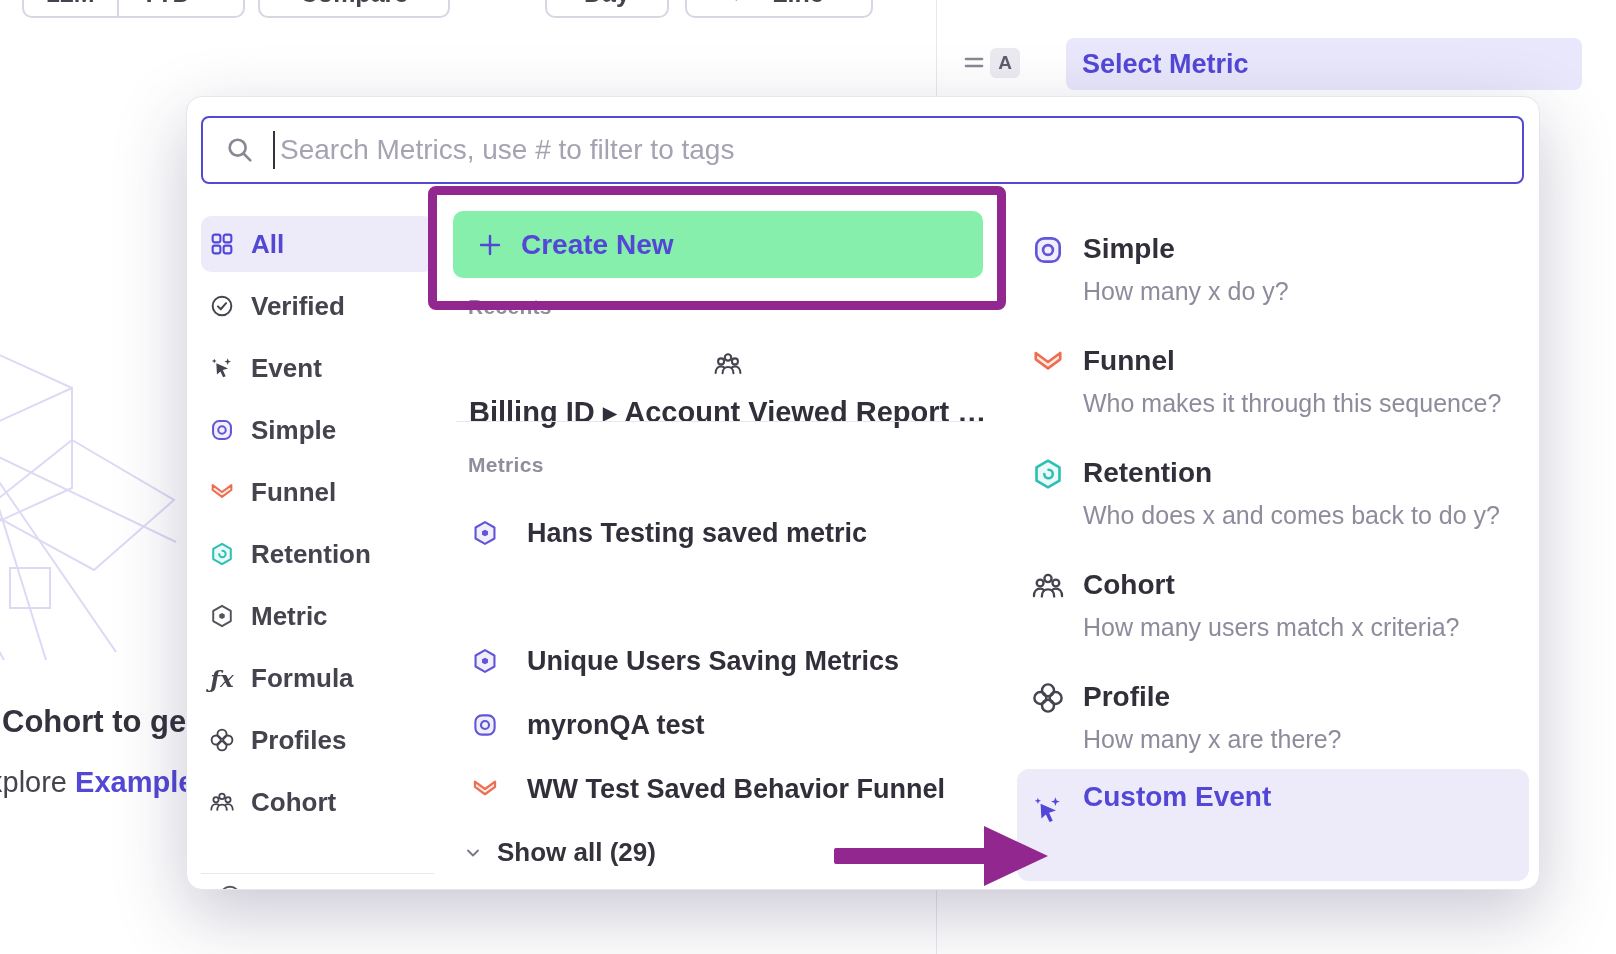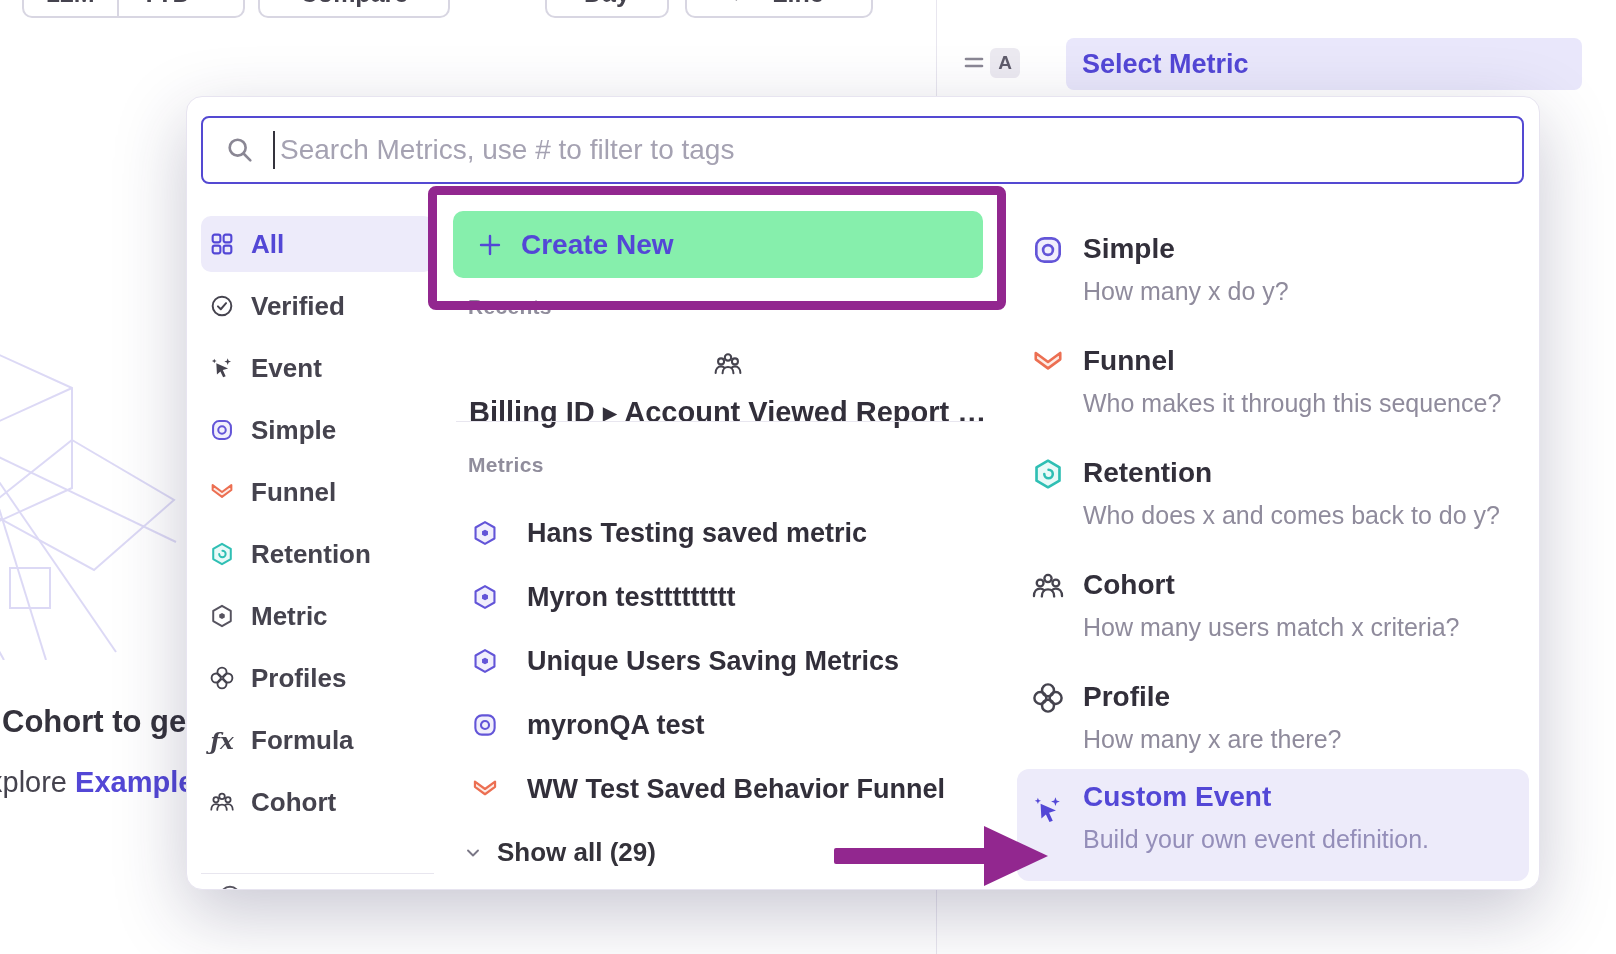--- a/index.html
+++ b/index.html
@@ -230,35 +230,35 @@
       <div class="sb-item">
         <span class="icon">
           <svg width="26" height="26" viewBox="0 0 32 32">
               <path d="M16 3.5 L26.8 9.7 L26.8 22.3 L16 28.5 L5.2 22.3 L5.2 9.7 Z" fill="none" stroke="#56535f" stroke-width="2.4" stroke-linejoin="round"></path>
               <path d="M16 12.2 L19.4 14.1 L19.4 17.9 L16 19.8 L12.6 17.9 L12.6 14.1 Z" fill="#56535f"></path>
             </svg>
         </span>
         <span>Metric</span>
       </div>
       <div class="sb-item">
+        <span class="icon icon-fx">ƒx</span>
+        <span>Formula</span>
+      </div>
+      <div class="sb-item">
         <span class="icon">
           <svg width="26" height="26" viewBox="0 0 32 32">
               <g fill="none" stroke="#45434e" stroke-width="2.3">
                 <circle cx="16" cy="8.8" r="5.6"></circle>
                 <circle cx="23.2" cy="16" r="5.6"></circle>
                 <circle cx="16" cy="23.2" r="5.6"></circle>
                 <circle cx="8.8" cy="16" r="5.6"></circle>
               </g>
             </svg>
         </span>
         <span>Profiles</span>
-      </div>
-      <div class="sb-item">
-        <span class="icon icon-fx">ƒx</span>
-        <span>Formula</span>
       </div>
       <div class="sb-item">
         <span class="icon">
           <svg width="26" height="26" viewBox="0 0 32 32">
               <g fill="none" stroke="#45434e" stroke-width="2.2" stroke-linecap="round">
                 <circle cx="16" cy="9" r="3.4"></circle>
                 <circle cx="8.6" cy="13.2" r="3.2"></circle>
                 <circle cx="23.4" cy="13.2" r="3.2"></circle>
                 <path d="M2.8 25.5 c0 -4.4 2.6 -7 5.8 -7 1.4 0 2.7 0.5 3.7 1.4"></path>
                 <path d="M29.2 25.5 c0 -4.4 -2.6 -7 -5.8 -7 -1.4 0 -2.7 0.5 -3.7 1.4"></path>
@@ -309,29 +309,20 @@
 
     <div class="metric-row" style="top:414px;">
       <span class="icon">
         <svg width="28" height="28" viewBox="0 0 32 32">
             <path d="M16 3.5 L26.8 9.7 L26.8 22.3 L16 28.5 L5.2 22.3 L5.2 9.7 Z" fill="#f1effc" stroke="#6355d8" stroke-width="2.4" stroke-linejoin="round"></path>
             <path d="M16 12.2 L19.4 14.1 L19.4 17.9 L16 19.8 L12.6 17.9 L12.6 14.1 Z" fill="#6355d8"></path>
           </svg>
       </span>
       <span>Hans Testing saved metric</span>
     </div>
-    <div class="metric-row" style="top:478px;">
-      <span class="icon">
-        <svg width="28" height="28" viewBox="0 0 32 32">
-            <path d="M16 3.5 L26.8 9.7 L26.8 22.3 L16 28.5 L5.2 22.3 L5.2 9.7 Z" fill="#f1effc" stroke="#6355d8" stroke-width="2.4" stroke-linejoin="round"></path>
-            <path d="M16 12.2 L19.4 14.1 L19.4 17.9 L16 19.8 L12.6 17.9 L12.6 14.1 Z" fill="#6355d8"></path>
-          </svg>
-      </span>
-      <span>Myron testtttttttt</span>
-    </div>
     <div class="metric-row" style="top:542px;">
       <span class="icon">
         <svg width="28" height="28" viewBox="0 0 32 32">
             <path d="M16 3.5 L26.8 9.7 L26.8 22.3 L16 28.5 L5.2 22.3 L5.2 9.7 Z" fill="#f1effc" stroke="#6355d8" stroke-width="2.4" stroke-linejoin="round"></path>
             <path d="M16 12.2 L19.4 14.1 L19.4 17.9 L16 19.8 L12.6 17.9 L12.6 14.1 Z" fill="#6355d8"></path>
           </svg>
       </span>
       <span>Unique Users Saving Metrics</span>
     </div>
     <div class="metric-row" style="top:606px;">
@@ -424,21 +415,20 @@
       <span class="icon type-icon">
         <svg width="34" height="34" viewBox="0 0 32 32">
             <g fill="#5347d6">
               <path d="M9 10 L23.5 16.5 L17 18.6 L20.5 26 L17.4 27.4 L14 20.2 L9.8 24 Z"></path>
               <path d="M23 4 l1.1 3 3 1.1 -3 1.1 -1.1 3 -1.1 -3 -3 -1.1 3 -1.1 z"></path>
               <path d="M6.5 4.5 l0.8 2.1 2.1 0.8 -2.1 0.8 -0.8 2.1 -0.8 -2.1 -2.1 -0.8 2.1 -0.8 z"></path>
             </g>
           </svg>
       </span>
       <div class="type-title">Custom Event</div>
-      <div class="type-desc">Build your own event definition.</div>
     </div>
 
   </div>
 
   <div class="ann-box"></div>
   <div class="ann-arrow">
     <svg width="216" height="72" viewBox="0 0 216 72">
         <g fill="#92278f">
           <rect x="0" y="28" width="152" height="16" rx="2"></rect>
           <polygon points="150,6 214,36 150,66"></polygon>

